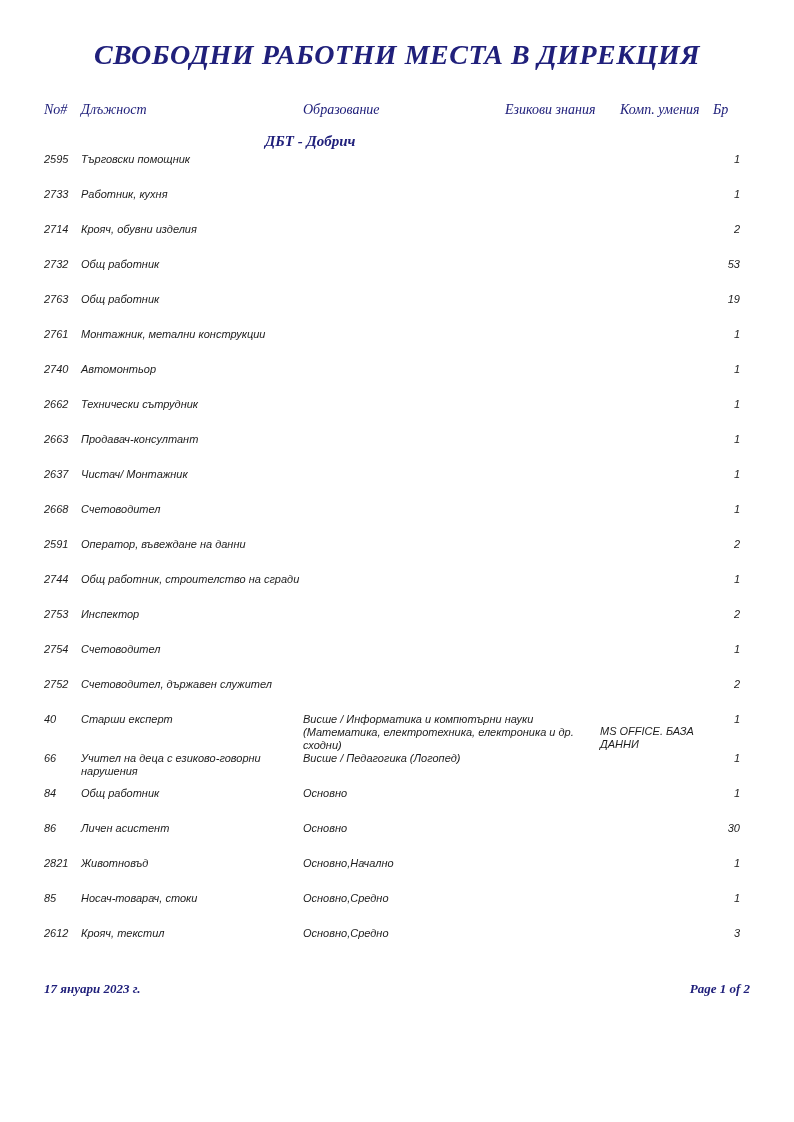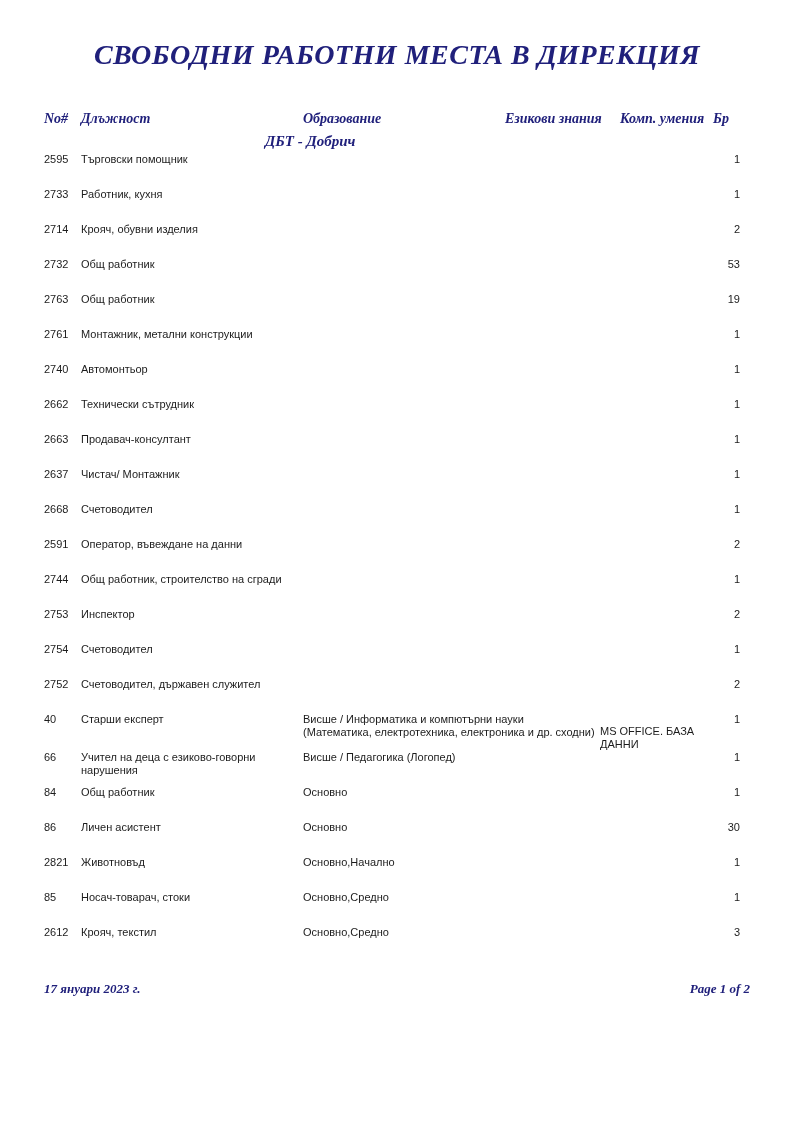--- a/index.html
+++ b/index.html
@@ -24,27 +24,27 @@
     font-style: italic;
     font-weight: bold;
     font-size: 28px;
     line-height: 34px;
     color: #20207b;
     letter-spacing: 0.5px;
   }
   .title span { display: block; }
   .colhead {
     position: absolute;
-    top: 111px;
+    top: 102px;
     left: 0;
     width: 100%;
     height: 18px;
     font-family: "Liberation Serif", serif;
     font-style: italic;
-    font-weight: bold;
+    font-weight: normal;
     font-size: 14px;
     color: #20207b;
     white-space: nowrap;
     padding-left: 36px;
   }
   .colhead span { position: absolute; top: 0; }
   .h-no    { left: 44px; }
   .h-pos   { left: 81px; }
   .h-edu   { left: 303px; }
   .h-lang  { left: 505px; }
@@ -70,20 +70,21 @@
   .row {
     display: grid;
     grid-template-columns: 37px 222px 297px 112px 28px;
     padding-left: 44px;
     padding-right: 54px;
     min-height: 35px;
     align-items: start;
     font-size: 11px;
     line-height: 13px;
     color: #1c1c1c;
+    font-style: italic;
   }
   .cell { overflow: visible; }
   .c-edu { max-width: 292px; }
   .c-comp { padding-top: 12px; }
   .c-cnt { text-align: right; }
   .footer {
     position: absolute;
     top: 981px;
     left: 44px;
     right: 44px;

